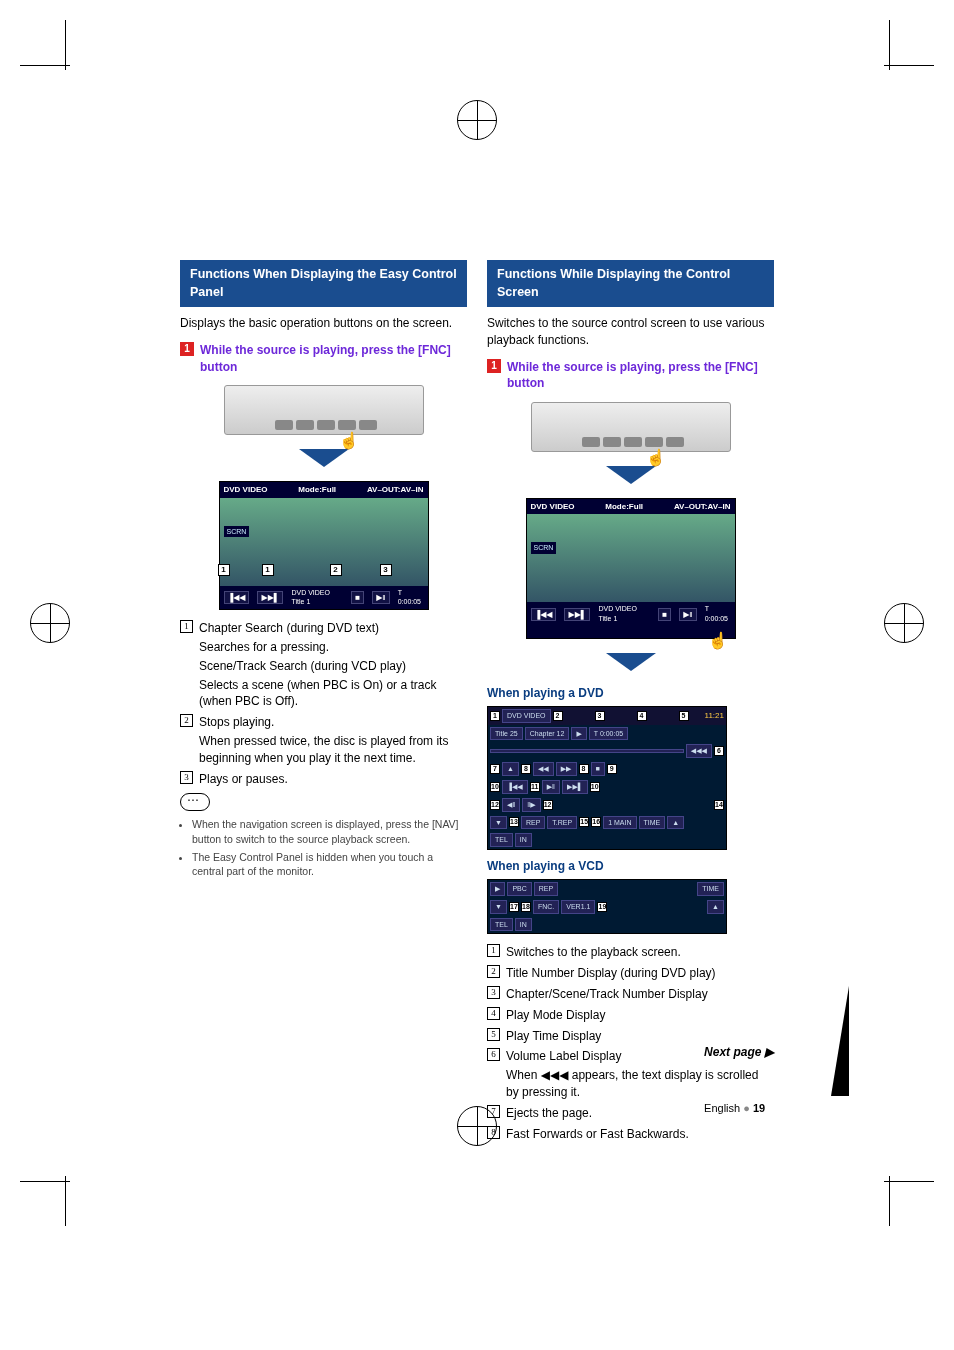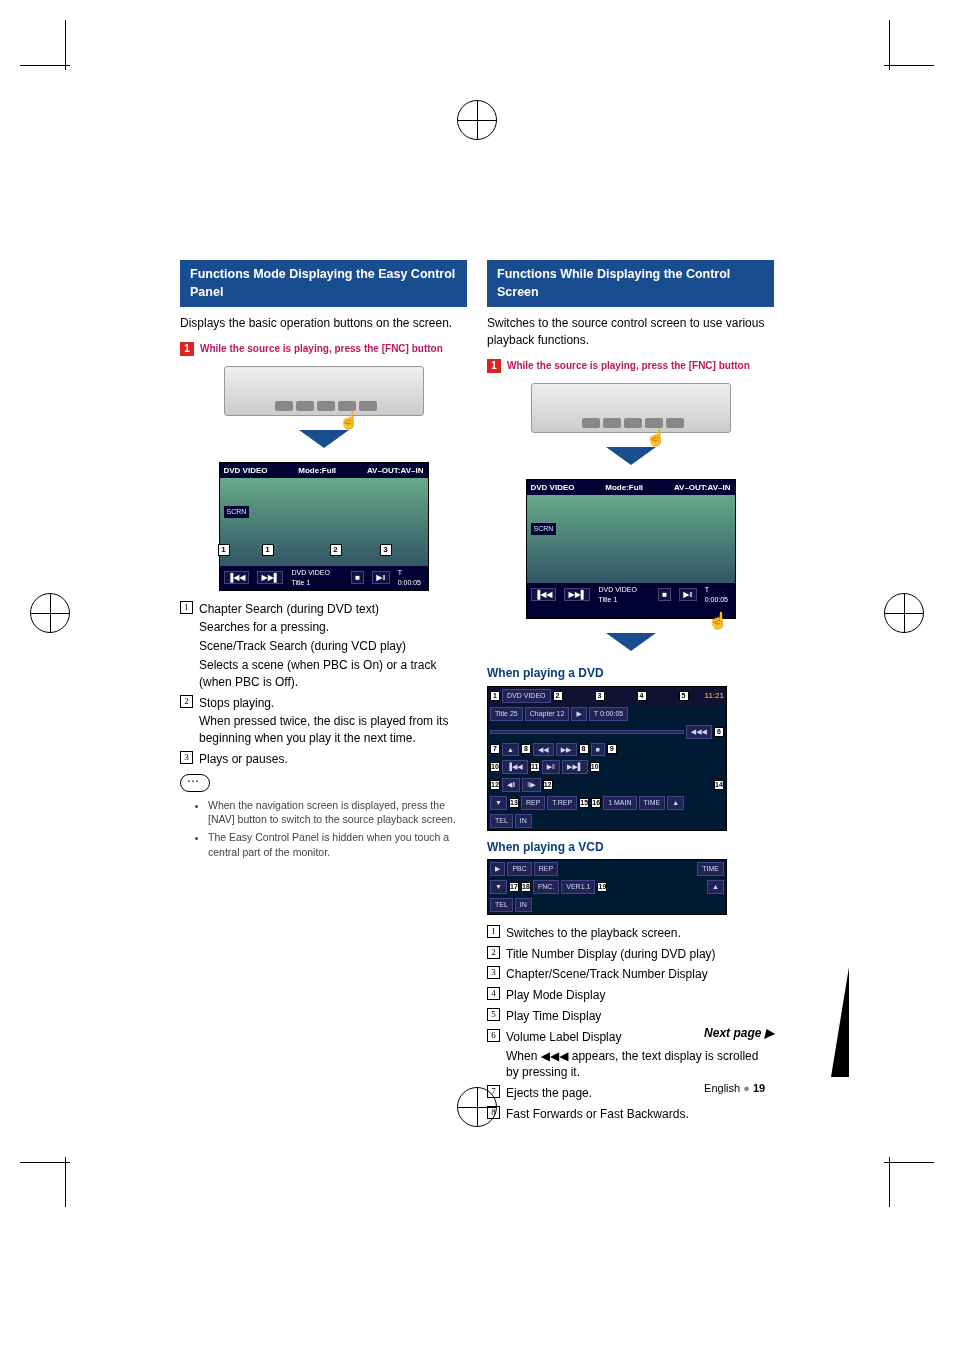--- a/index.html
+++ b/index.html
@@ -25,21 +25,21 @@
   .reg-left { left: 30px; } .reg-right { right: 30px; }
   .reg-left::before, .reg-right::before { content:''; position:absolute; width:100%; height:1px; background:#000; top:50%; left:0; }
   .reg-left::after, .reg-right::after { content:''; position:absolute; height:100%; width:1px; background:#000; left:50%; top:0; }
 
   .content { display: flex; gap: 20px; padding: 200px 180px 60px; }
   .col { flex: 1; }
   .blue-header { background: #1a4d8f; color: #fff; font-weight: bold; padding: 6px 10px; margin-bottom: 8px; font-size: 12.5px; }
   .intro { margin-bottom: 10px; }
   .step { display: flex; align-items: flex-start; gap: 6px; margin-bottom: 8px; font-weight: bold; }
   .step-num { background: #d22; color:#fff; width:14px; height:14px; font-size:10px; text-align:center; line-height:14px; flex-shrink:0; }
-  .step-text { color:#be185d; font-size:10px; }
+  .step-text { color:#6d28d9; font-size:12px; }
 
   .device { margin: 10px auto; width: 200px; height: 50px; background: linear-gradient(#eee,#ccc); border:1px solid #999; border-radius:3px; position:relative; }
   .device-btns { position:absolute; bottom:4px; left:50px; display:flex; gap:3px; }
   .device-btn { width:18px; height:10px; background:#888; border-radius:2px; font-size:5px; }
   .finger { position:absolute; bottom:-18px; left:115px; font-size:16px; }
 
   .down-arrow { width:0; height:0; border-left:25px solid transparent; border-right:25px solid transparent; border-top:18px solid #1a4d8f; margin:14px auto; }
 
   .shot { width: 210px; margin: 4px auto; border: 1px solid #000; background: #555; position: relative; }
   .shot-top { background:#003; color:#fff; font-size:8px; font-weight:bold; padding:2px 4px; display:flex; justify-content:space-between; }
@@ -51,21 +51,21 @@
 
   .num-list { margin-top: 10px; }
   .num-item { display:flex; gap:6px; margin-bottom:4px; }
   .num-box { border:1px solid #000; width:13px; height:13px; font-size:9px; text-align:center; line-height:11px; flex-shrink:0; font-family:serif; }
   .num-body { flex:1; }
   .num-body .sub { margin-top:2px; }
 
   .note-icon { width:30px; height:18px; border:1.5px solid #000; border-radius:10px; position:relative; margin:6px 0; }
   .note-icon::before { content:'⋯'; position:absolute; left:6px; top:-2px; font-size:12px; letter-spacing:2px; }
   .bullets { font-size:10.5px; color:#444; }
-  .bullets li { margin-left: 28px; margin-bottom: 3px; list-style: disc; }
+  .bullets li { margin-left: 12px; margin-bottom: 3px; list-style: disc; }
 
   .subhead { font-weight:bold; color:#0a3d80; font-size:12px; margin: 8px 0 4px; }
 
   .ctrl-shot { width:240px; margin:4px 0; border:1px solid #000; background:#223; }
   .ctrl-row { display:flex; background:#001a33; padding:2px; gap:2px; flex-wrap:wrap; align-items:center; }
   .ctrl-btn { background:#225; color:#cde; font-size:7px; padding:1px 4px; border:1px solid #448; position:relative; }
   .tiny-call { position:absolute; background:#fff; border:1px solid #000; width:10px; height:10px; font-size:7px; text-align:center; line-height:8px; font-weight:bold; }
 
   .footer { position:absolute; bottom:130px; right:180px; }
   .next-page { font-style:italic; font-weight:bold; font-size:12px; text-align:right; margin-bottom:6px; }
@@ -83,21 +83,21 @@
   <div class="crop-mark crop-bl"></div>
   <div class="crop-mark crop-br"></div>
   <div class="reg-top"></div>
   <div class="reg-bottom"></div>
   <div class="reg-left"></div>
   <div class="reg-right"></div>
 
   <div class="content">
 
     <div class="col">
-      <div class="blue-header">Functions Mode Displaying the Easy Control Panel</div>
+      <div class="blue-header">Functions When Displaying the Easy Control Panel</div>
       <p class="intro">Displays the basic operation buttons on the screen.</p>
       <div class="step">
         <span class="step-num">1</span>
         <span class="step-text">While the source is playing, press the [FNC] button</span>
       </div>
 
       <div class="device">
         <div class="device-btns">
           <div class="device-btn"></div>
           <div class="device-btn"></div>

